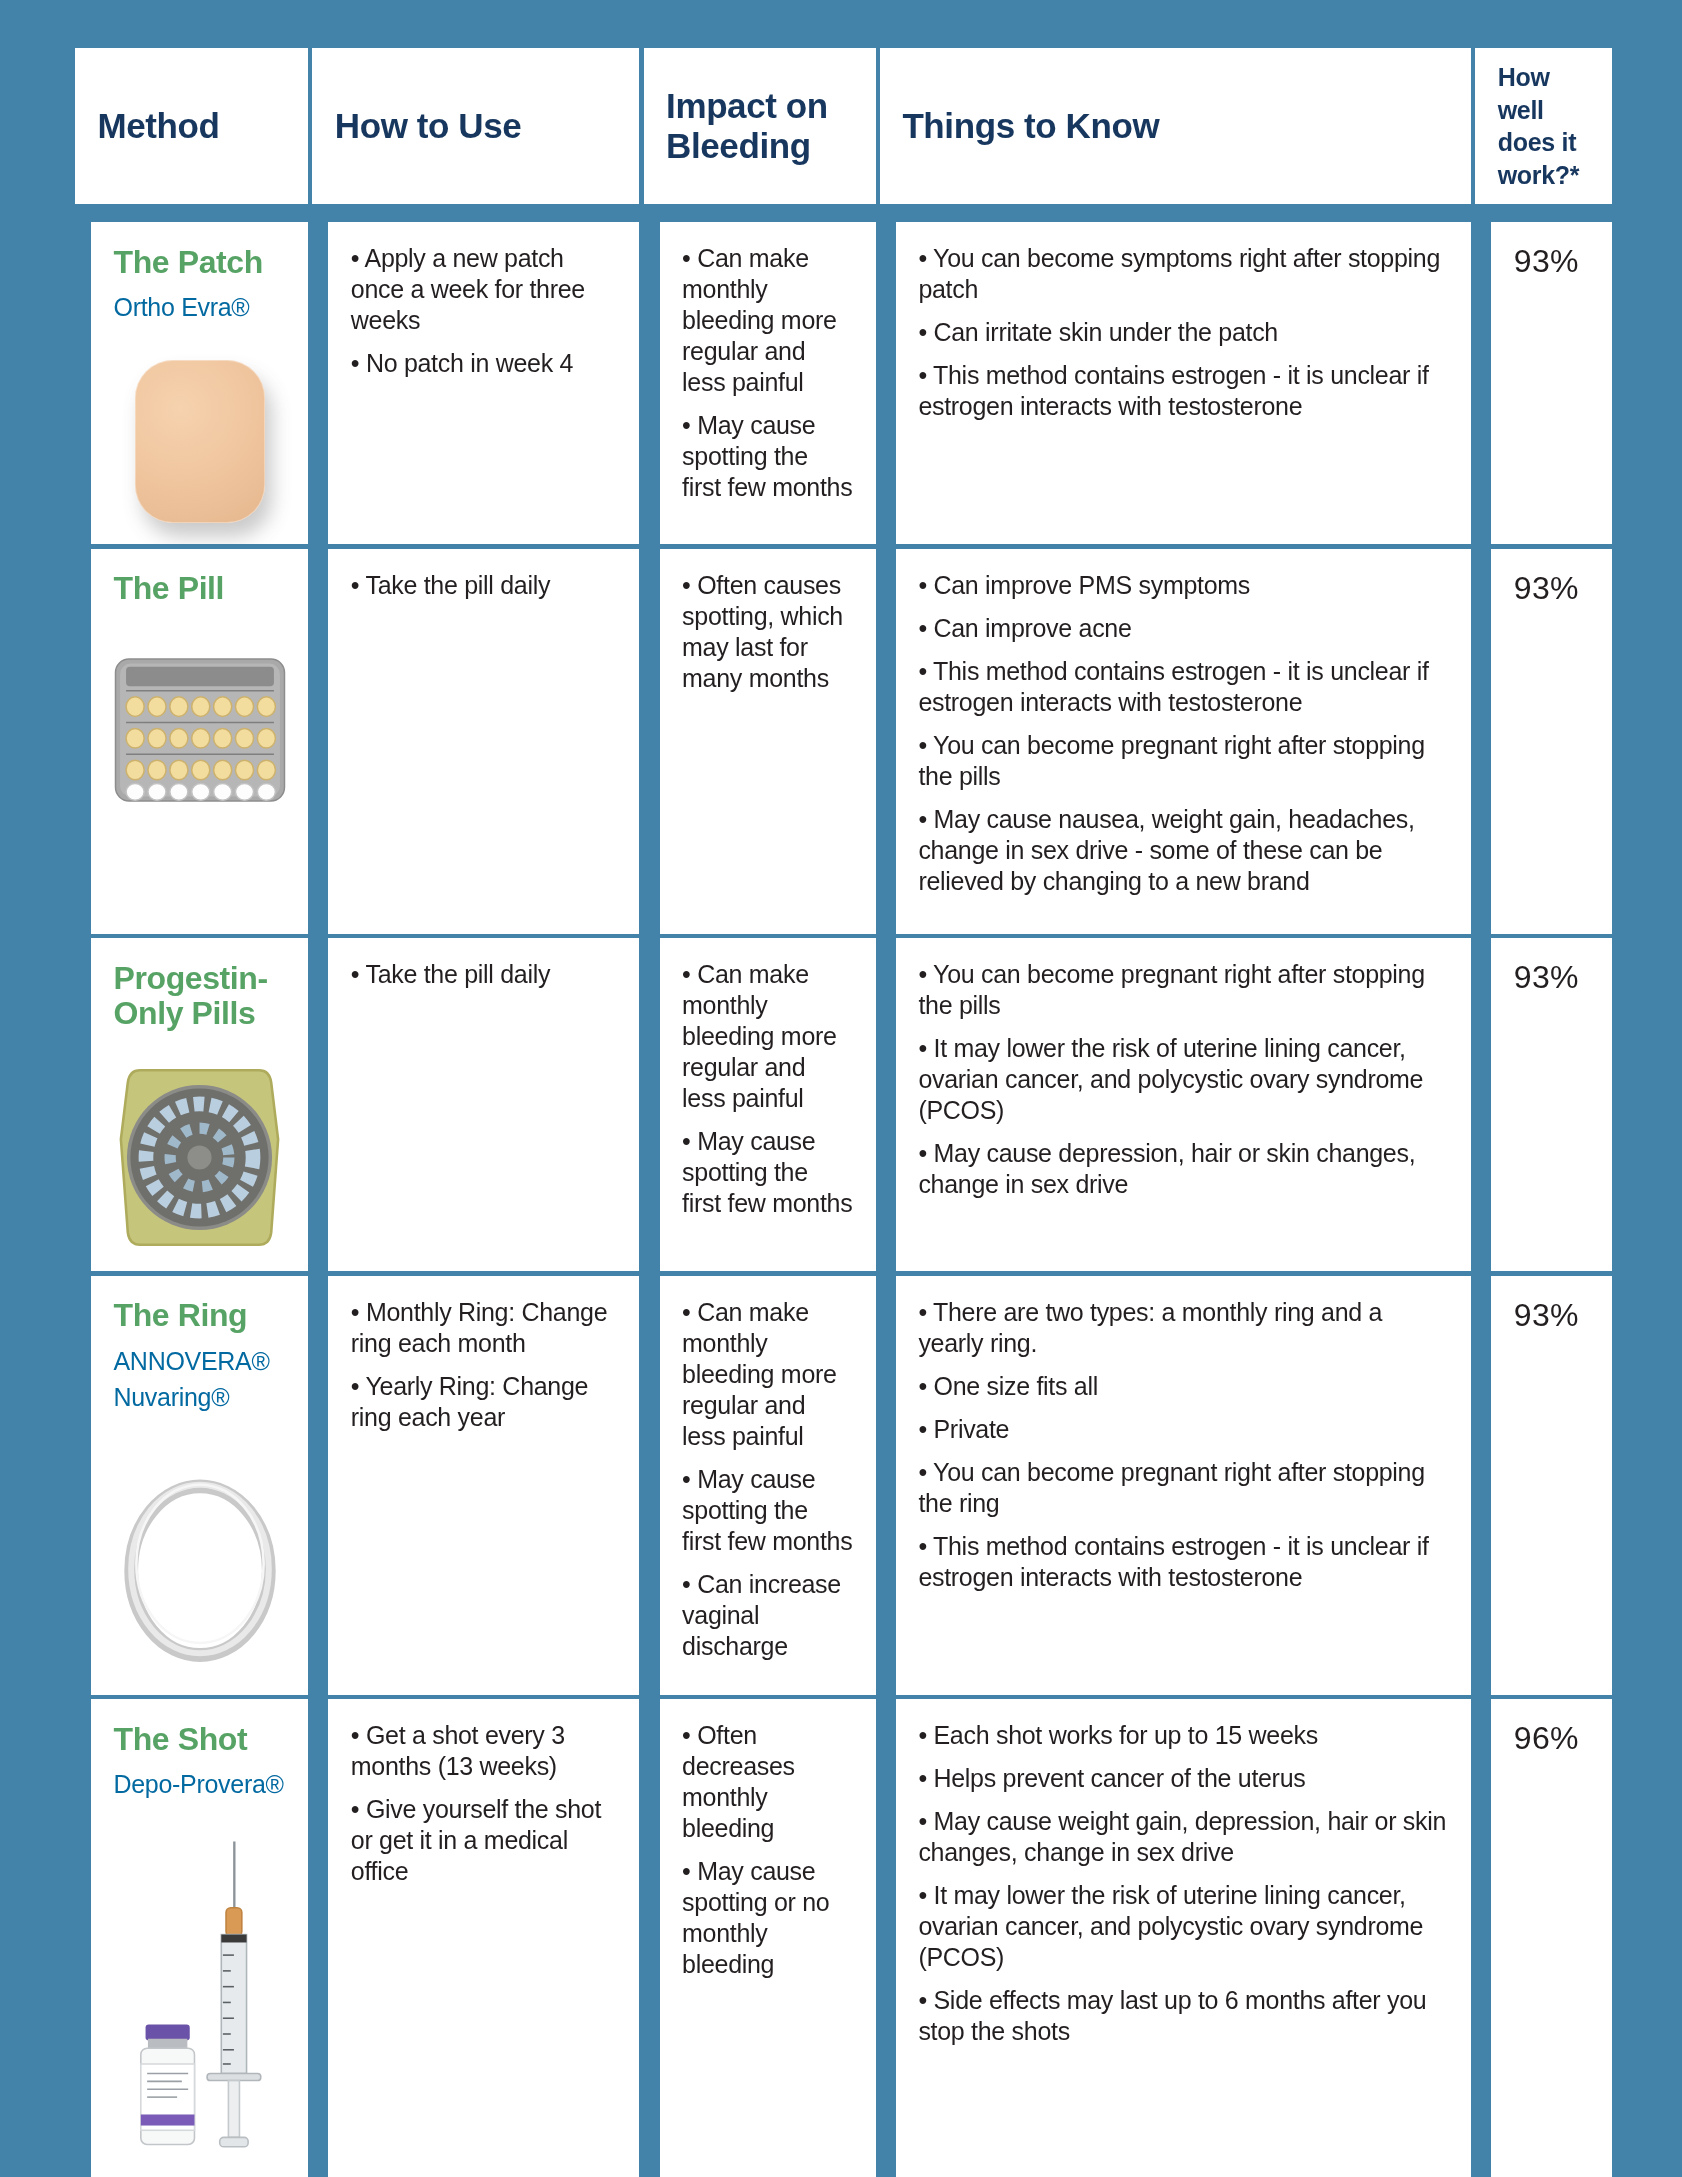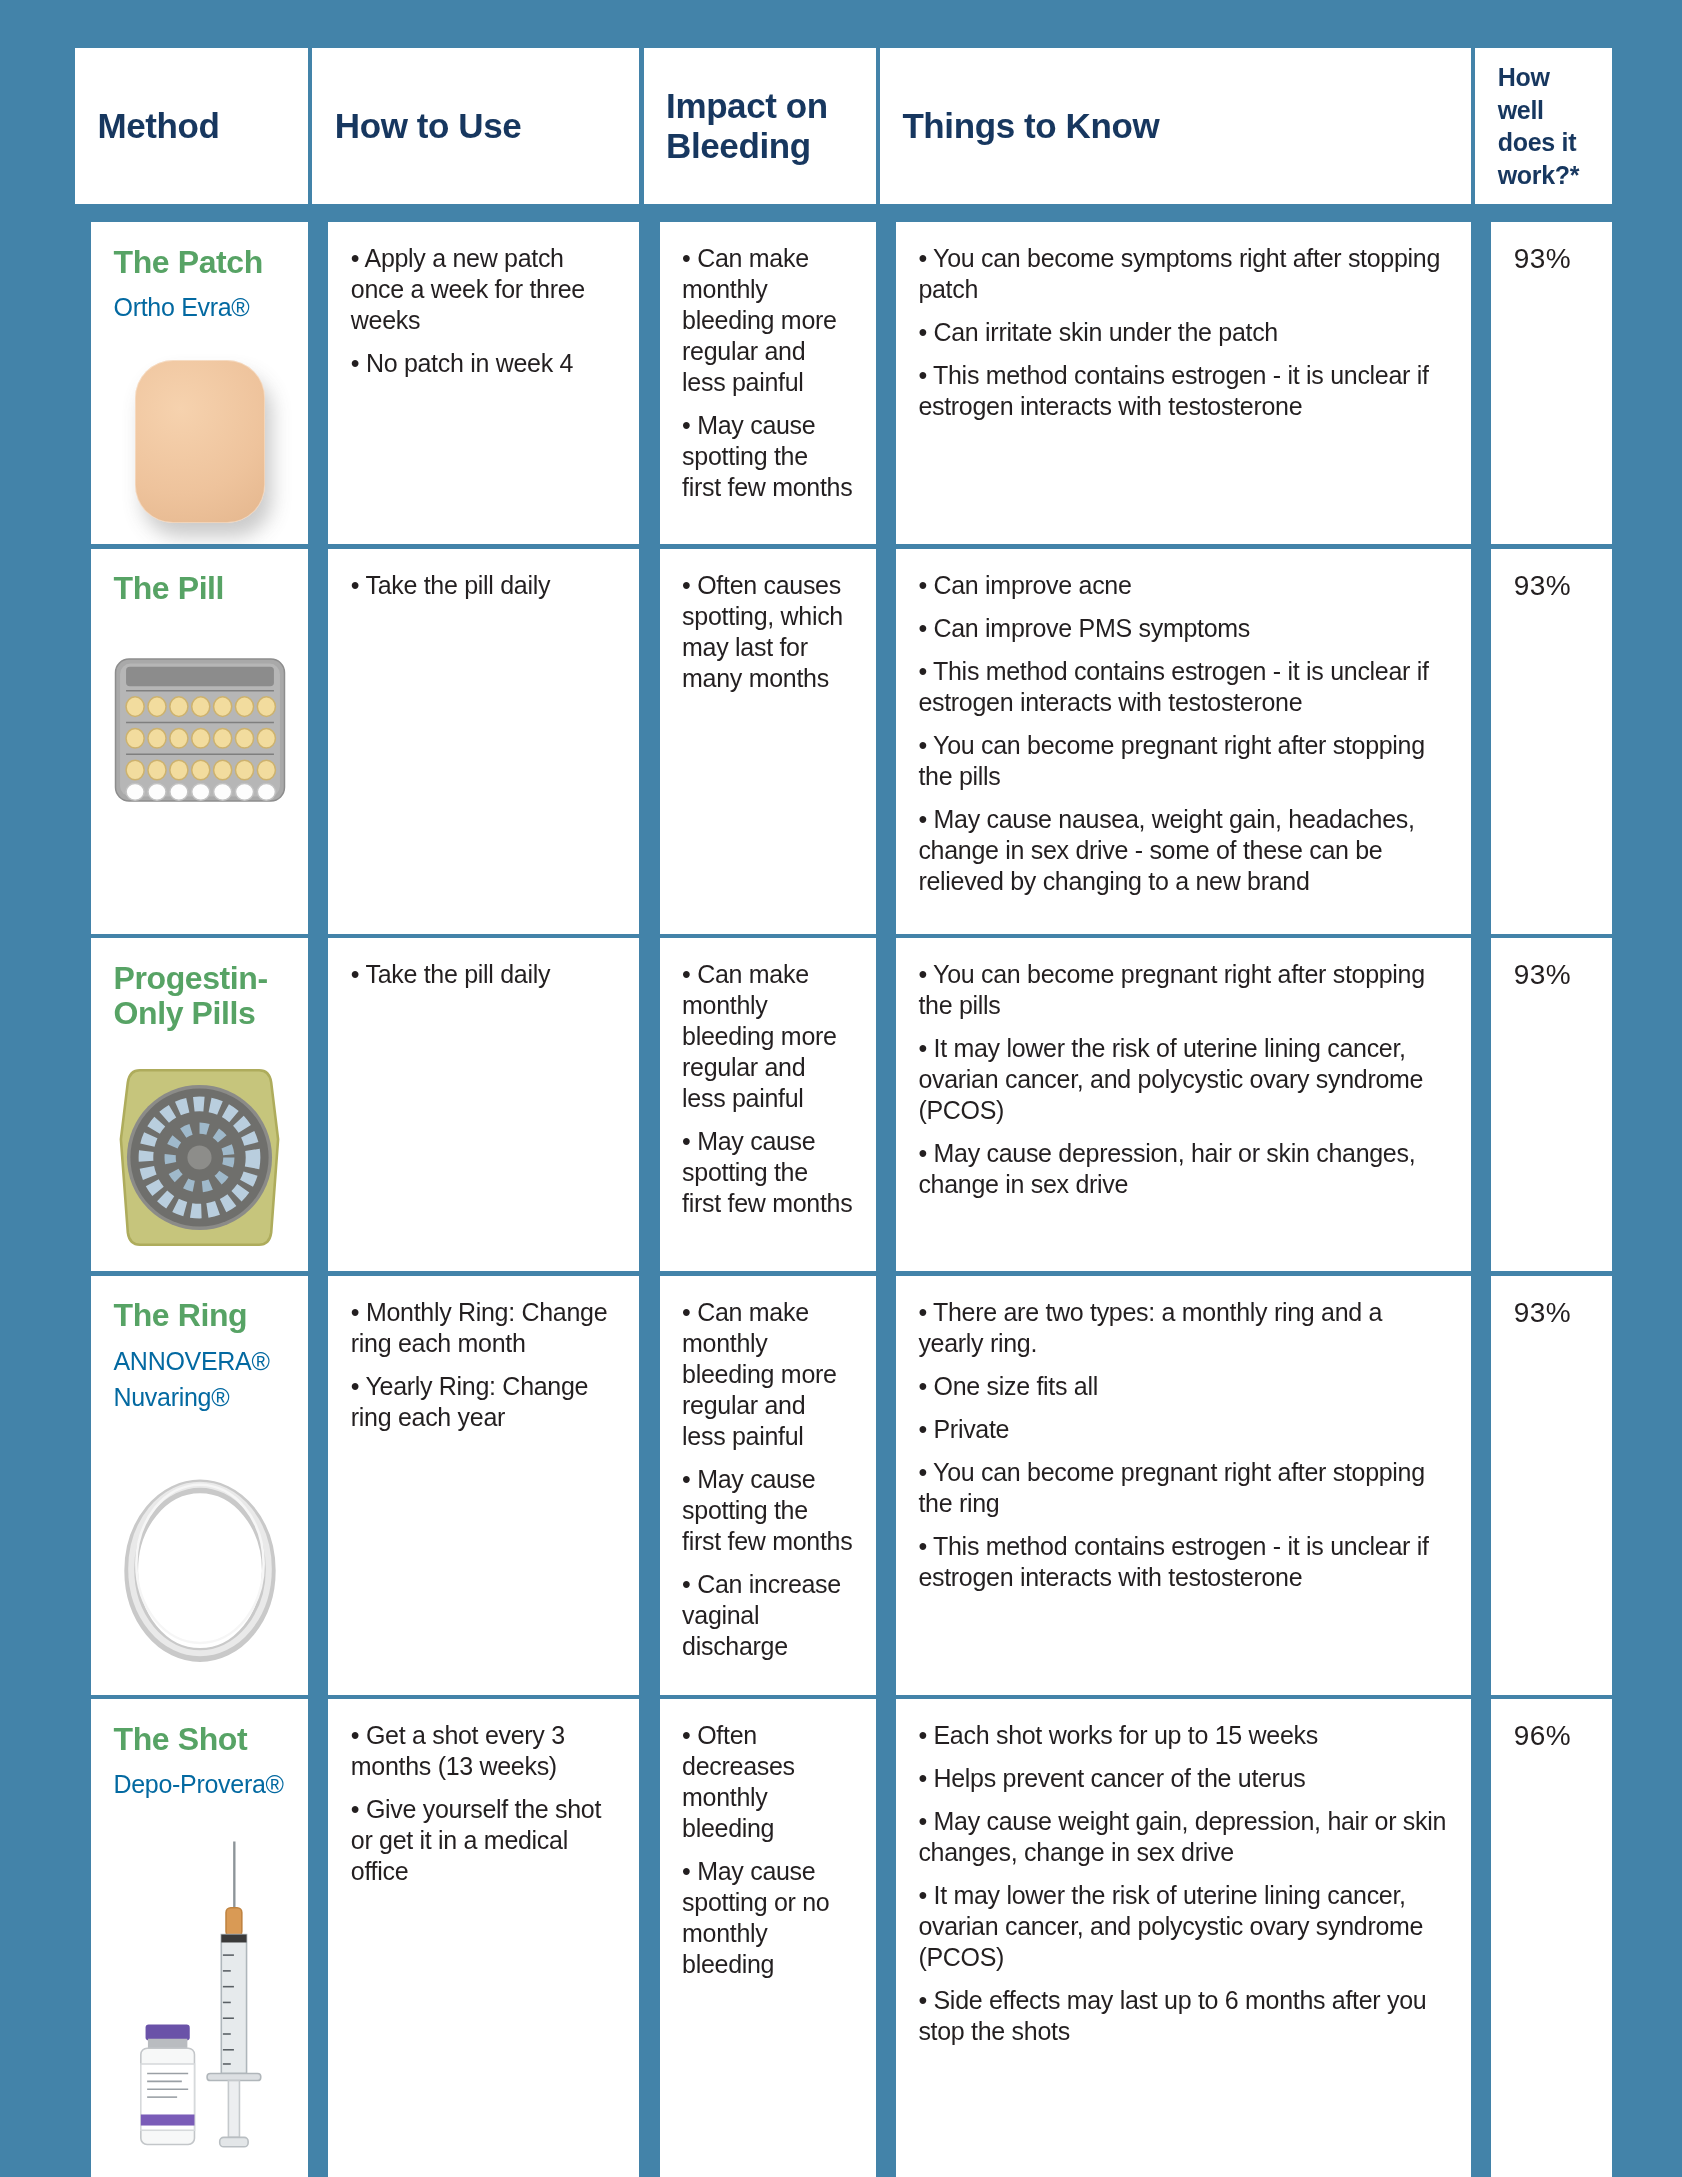--- a/index.html
+++ b/index.html
@@ -30,21 +30,21 @@
     font-size:25px; line-height:1.24; letter-spacing:-0.3px; color:#231f20;
     margin:0 0 12px 0;
   }
   ul.bullets li::before { content:"• "; }
   .method-title {
     color:#57a365; font-weight:bold; font-size:32px; line-height:1.12;
     letter-spacing:-0.4px; margin:1.7px 0 8.6px 0;
   }
   ul.brands { margin:0; padding:0; list-style:none; }
   ul.brands li { color:#0369a1; font-size:25px; line-height:1.45; letter-spacing:-0.3px; }
-  .pct { font-size:28px; color:#231f20; letter-spacing:0.4px; }
+  .pct { font-size:32px; color:#231f20; letter-spacing:0.4px; }
   .patch-shape {
     width:130px; height:163px; margin:35px auto 0 auto; border-radius:38px;
     background:radial-gradient(circle at 35% 30%, #f6d2ae, #eec39c 60%, #e4b68d);
     box-shadow:7px 14px 19px rgba(80,80,80,0.30), inset 0 0 0 0.9px rgba(255,255,255,0.35);
   }
   .img-wrap { display:flex; justify-content:center; }
 </style>
 </head>
 <body>
 
@@ -141,22 +141,22 @@
           <li>Take the pill daily</li>
         </ul>
     </div>
     <div class="cell">
       <ul class="bullets">
           <li>Often causes spotting, which may last for many months</li>
         </ul>
     </div>
     <div class="cell">
       <ul class="bullets">
+          <li>Can improve PMS symptoms</li>
           <li>Can improve acne</li>
-          <li>Can improve PMS symptoms</li>
           <li>This method contains estrogen - it is unclear if estrogen interacts with testosterone</li>
           <li>You can become pregnant right after stopping the pills</li>
           <li>May cause nausea, weight gain, headaches, change in sex drive - some of these can be relieved by changing to a new brand</li>
         </ul>
     </div>
     <div class="cell">
       <div class="pct">93%</div>
     </div>
 
     <div class="cell">

